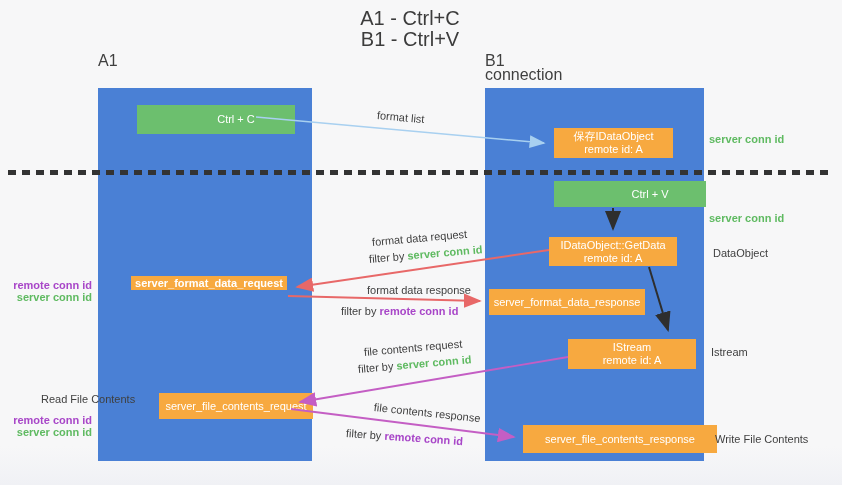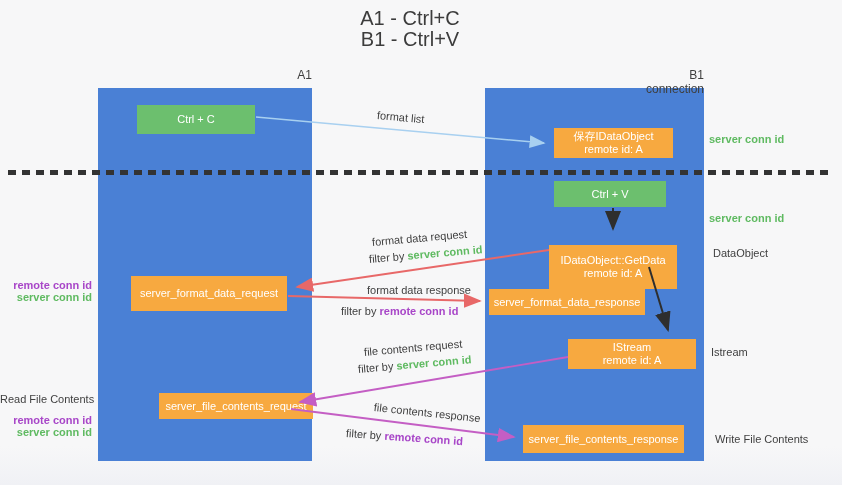--- a/index.html
+++ b/index.html
@@ -7,40 +7,40 @@
     position:relative; width:842px; height:485px; overflow:hidden;
     background:linear-gradient(180deg,#f7f7f8 0%,#f7f7f8 92%,#f0f1f5 100%);
     font-family:"Liberation Sans","DejaVu Sans",sans-serif;
     color:#3f3f3f;
   }
   .title { position:absolute; left:310px; top:8px; width:200px; text-align:center;
            font-size:20px; line-height:21px; color:#3c3c3c; }
   .col { position:absolute; top:88px; height:373px; background:#4a80d5; z-index:1; }
   .col-left  { left:98px;  width:214px; }
   .col-right { left:485px; width:219px; }
-  .col-header { position:absolute; top:68px; text-align:right; font-size:12px;
+  .col-header { position:absolute; top:54px; text-align:left; font-size:16px;
                 line-height:14px; color:#3f3f3f; z-index:2; }
   .ch-left  { left:98px;  width:214px; }
   .ch-right { left:485px; width:219px; }
   .dotted { position:absolute; left:8px; top:170px; width:826px; height:5px; z-index:3;
             background:repeating-linear-gradient(90deg,#333 0 8px,transparent 8px 14px); }
   .node { position:absolute; display:flex; flex-direction:column; align-items:center;
           justify-content:center; color:#fff; font-size:11px; line-height:13px;
           text-align:center; z-index:4; white-space:nowrap; }
-  .green  { background:#6cbf6e; }
+  .green  { background:#6cbf6e;padding-left:40px; }
   .orange { background:#f7a940; }
   .n-ctrlc   { left:137px; top:105px; width:118px; height:29px; }
   .n-save    { left:554px; top:128px; width:119px; height:30px; }
   .n-ctrlv   { left:554px; top:181px; width:112px; height:26px; }
-  .n-getdata { left:549px; top:237px; width:128px; height:44px;margin-top:8px; }
-  .n-freq    { left:131px; top:276px; width:156px; height:35px; }
+  .n-getdata { left:549px; top:237px; width:128px; height:29px; }
+  .n-freq    { left:131px; top:276px; width:156px; height:14px;font-weight:bold; }
   .n-fresp   { left:489px; top:289px; width:156px; height:26px; }
   .n-istream { left:568px; top:339px; width:128px; height:30px; }
   .n-filereq { left:128px; top:393px; width:154px; height:26px;margin-left:31px; }
-  .n-fileresp{ left:523px; top:425px; width:161px; height:28px; }
+  .n-fileresp{ left:523px; top:425px; width:194px; height:28px; }
   .arrows { position:absolute; left:0; top:0; z-index:5; pointer-events:none; }
   .flow { position:absolute; font-size:11px; color:#3f3f3f; white-space:nowrap;
           z-index:6; transform-origin:left center; }
   .fl-list    { left:377px; top:109px; transform:rotate(5deg); }
   .fl-fdreq   { left:372px; top:236px; transform:rotate(-5deg); }
   .fl-filter1 { left:369px; top:253px; transform:rotate(-5deg); }
   .fl-fdresp  { left:367px; top:284px; }
   .fl-filter2 { left:341px; top:305px; }
   .fl-fcreq   { left:364px; top:346px; transform:rotate(-5deg); }
   .fl-filter3 { left:358px; top:363px; transform:rotate(-5deg); }
@@ -51,21 +51,21 @@
   .side { position:absolute; font-size:11px; white-space:nowrap; z-index:6; }
   .left-lbl { position:absolute; left:0; width:92px; text-align:right; font-size:11px;
               white-space:nowrap; z-index:6; }
   .sl-scid1 { left:709px; top:133px; }
   .sl-scid2 { left:709px; top:212px; }
   .sl-dobj  { left:713px; top:247px; }
   .sl-istr  { left:711px; top:346px; }
   .sl-write { left:715px; top:433px; }
   .ll-rcid1 { top:279px; }
   .ll-scid1 { top:291px; }
-  .ll-read  { top:393px; }
+  .ll-read  { top:393px;padding-left:41px; }
   .ll-rcid2 { top:414px; }
   .ll-scid2 { top:426px; }
 </style>
 </head>
 <body>
 
 <div class="canvas">
 
   <div class="title">
     <div>A1 - Ctrl+C</div>

